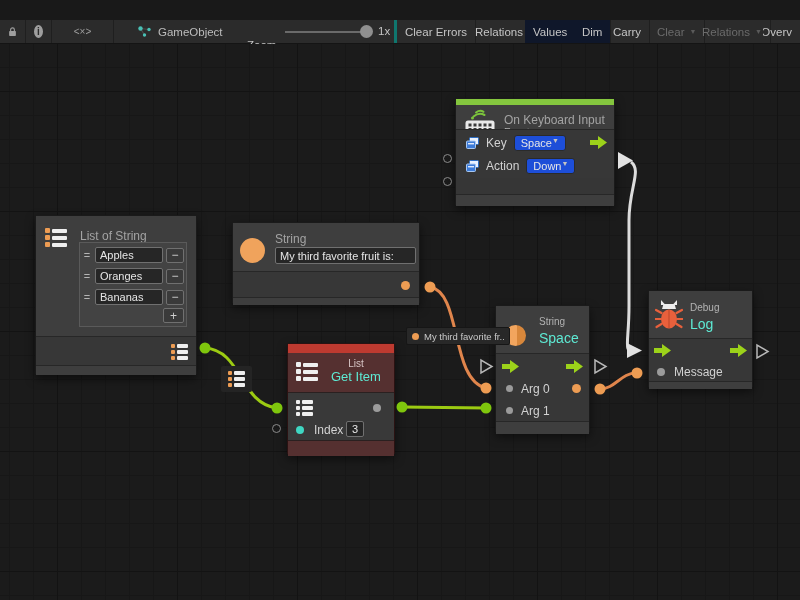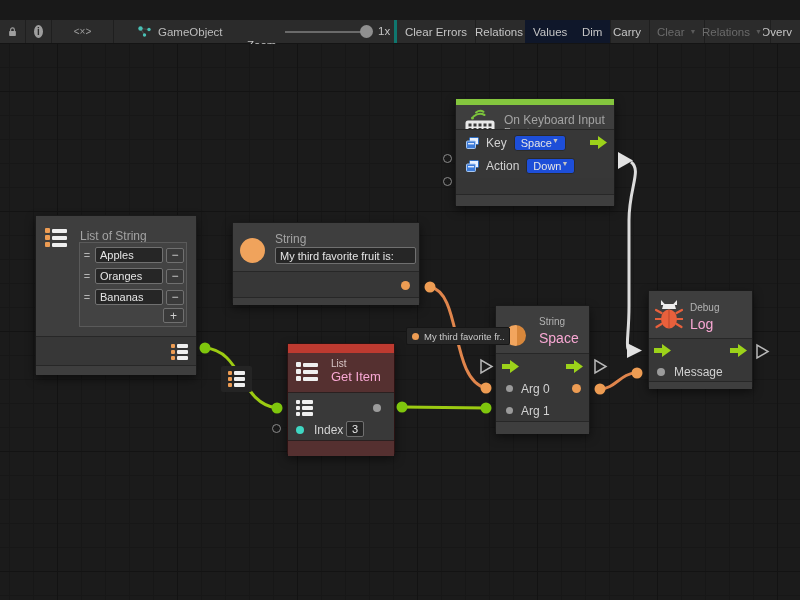--- a/index.html
+++ b/index.html
@@ -46,21 +46,21 @@
   svg.wires { position:absolute; inset:0; pointer-events:none; }
 
   
   .node { position:absolute; background:#363636; border:1px solid #1A1A1A; border-radius:2px;
     box-shadow:0 4px 10px rgba(0,0,0,.5); color:#D6D6D6; }
   .sect { position:absolute; left:0; right:0; }
   .hd { background:#3E3E3E; }
   .ft { background:#3E3E3E; border-top:1px solid #272727; }
   .bd { background:#373737; border-top:1px solid #272727; }
   .ttl { font-size:12px; color:#a3a3a3; }
-  .ttl-lg { font-size:14px; color:#f9a8d4; }
+  .ttl-lg { font-size:14px; color:#5eead4; }
   .sub { font-size:10px; color:#B2B2B2; }
   .plabel { font-size:12px; color:#D2D2D2; }
   .dot { position:absolute; border-radius:50%; }
   .dot-gray { width:8px; height:8px; background:#9B9B9B; }
   .dot-orange { width:9px; height:9px; background:#ED9C53; }
   .dot-teal { width:8px; height:8px; background:#3FD6C2; }
   .ring { position:absolute; width:9px; height:9px; border-radius:50%; border:1.5px solid #8A8A8A; }
   .field { background:#262626; border:1px solid #707070; border-radius:2px; color:#E6E6E6;
     font-size:11px; padding:0 4px; display:flex; align-items:center; }
   .ddown { background:#1d4ed8; border:1px solid #2A2A2A; border-radius:3px; color:#E6E6E6;
@@ -99,21 +99,21 @@
   .erow-plus { display:flex; justify-content:flex-end; height:16px; }
 
   
   .n-str { left:232px; top:178px; width:188px; height:82px; }
   .n-str .hd { top:0; height:48px; }
   .n-str .bd { top:48px; height:26px; }
   .n-str .ft { top:74px; height:8px; }
   .circ { position:absolute; border-radius:50%; background:#F0A35C; }
 
   
-  .n-get { left:287px; top:299px; width:108px; height:112px; border-color:#2A1212; }
+  .n-get { left:287px; top:299px; width:108px; height:112px; border-color:#2A1212;text-align:center; }
   .n-get .topbar { position:absolute; top:0; left:0; right:0; height:9px; background:#BE3A30; }
   .n-get .hd { top:9px; height:39px; background:#553030; }
   .n-get .bd { top:48px; height:48px; background:#393939; border-top:1px solid #2A2020; }
   .n-get .ft { top:96px; height:16px; background:#553030; border-top:1px solid #2A2020; }
 
   
   .n-cat { left:495px; top:261px; width:95px; height:128px; }
   .n-cat .hd { top:0; height:47px; }
   .n-cat .bd { top:47px; height:68px; }
   .n-cat .ft { top:115px; height:13px; }

